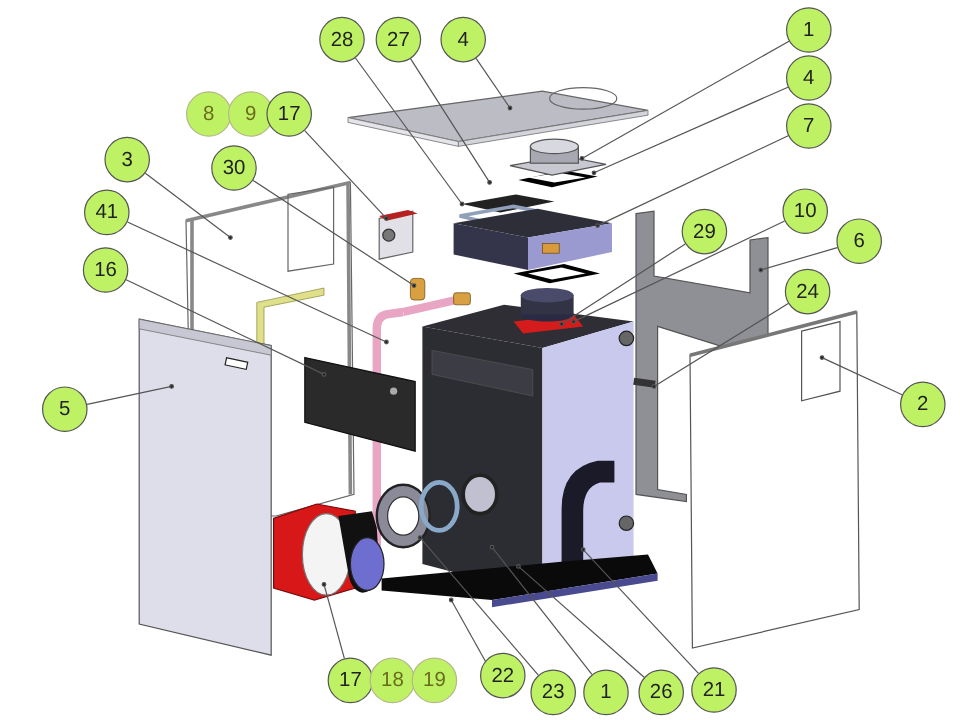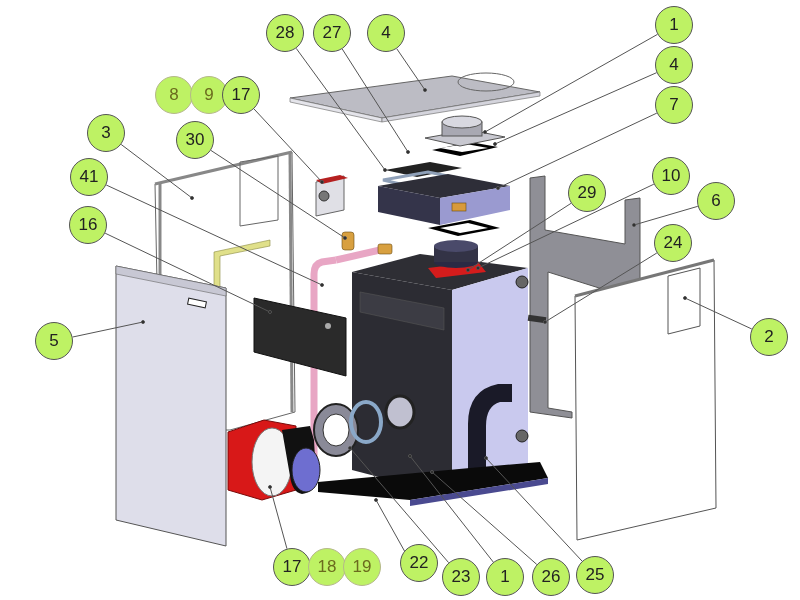--- a/index.html
+++ b/index.html
@@ -186,14 +186,14 @@
     <div class="callout" style="left: 697px; top: 182px;">6</div>
     <div class="callout" style="left: 654px; top: 224px;">24</div>
     <div class="callout" style="left: 750px; top: 318px;">2</div>
     <div class="callout" style="left: 273px; top: 548px;">17</div>
     <div class="callout optional" style="left: 308px; top: 548px;">18</div>
     <div class="callout optional" style="left: 343px; top: 548px;">19</div>
     <div class="callout" style="left: 400px; top: 544px;">22</div>
     <div class="callout" style="left: 442px; top: 558px;">23</div>
     <div class="callout" style="left: 486px; top: 558px;">1</div>
     <div class="callout" style="left: 532px; top: 558px;">26</div>
-    <div class="callout" style="left: 576px; top: 556px;">25</div>
+    <div class="callout" style="left: 576px; top: 556px;">21</div>
   </div>
 
 </body></html>

